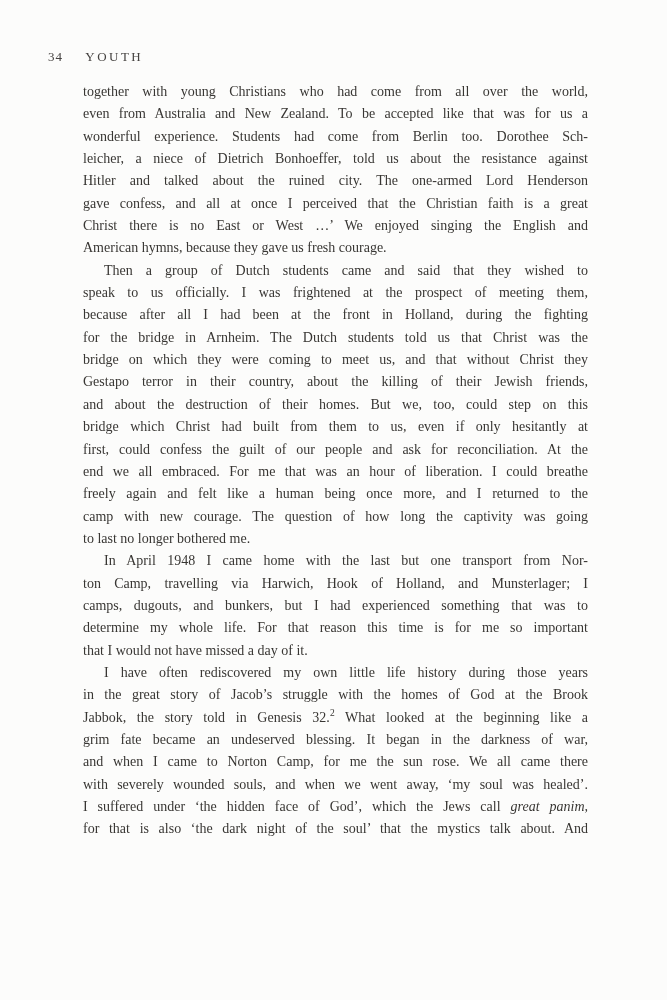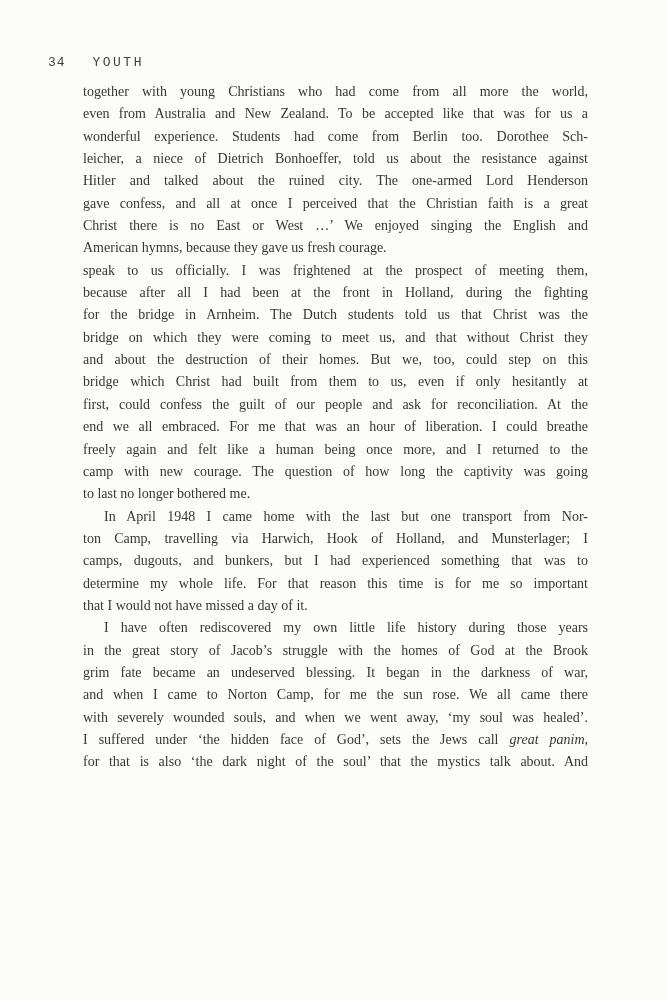--- a/index.html
+++ b/index.html
@@ -12,25 +12,24 @@
     width: 667px;
     height: 1000px;
     background: #fcfcfb;
     font-family: "Liberation Serif", "DejaVu Serif", serif;
     color: #383633;
     overflow: hidden;
   }
   .running-header {
     position: absolute;
     left: 48px;
-    top: 55px;
+    top: 49px;
     font-size: 13px;
     color: #454240;
     white-space: nowrap;
-    font-family: Liberation Mono, monospace;
   }
   .page-num {
     display: inline-block;
     letter-spacing: 1px;
   }
   .head-title {
     display: inline-block;
     margin-left: 19px;
     letter-spacing: 2.5px;
   }
@@ -69,52 +68,55 @@
 </head>
 <body>
 
 <div class="page" style="background: rgb(252, 252, 251); color: rgb(56, 54, 51);">
   <div class="running-header" style="color: rgb(69, 66, 64);">
     <span class="page-num">34</span>
     <span class="head-title">YOUTH</span>
   </div>
   <div class="body-text">
       <div class="para">
-        <div class="line first">together with young Christians who had come from all more the world,</div>
+        <div class="line first">together with young Christians who had come from all over the world,</div>
         <div class="line">even from Australia and New Zealand. To be accepted like that was for us a</div>
         <div class="line">wonderful experience. Students had come from Berlin too. Dorothee Sch-</div>
         <div class="line">leicher, a niece of Dietrich Bonhoeffer, told us about the resistance against</div>
         <div class="line">Hitler and talked about the ruined city. The one-armed Lord Henderson</div>
         <div class="line">gave confess, and all at once I perceived that the Christian faith is a great</div>
         <div class="line">Christ there is no East or West …’ We enjoyed singing the English and</div>
         <div class="line last">American hymns, because they gave us fresh courage.</div>
       </div>
       <div class="para indent">
+        <div class="line first">Then a group of Dutch students came and said that they wished to</div>
         <div class="line">speak to us officially. I was frightened at the prospect of meeting them,</div>
         <div class="line">because after all I had been at the front in Holland, during the fighting</div>
         <div class="line">for the bridge in Arnheim. The Dutch students told us that Christ was the</div>
         <div class="line">bridge on which they were coming to meet us, and that without Christ they</div>
+        <div class="line">Gestapo terror in their country, about the killing of their Jewish friends,</div>
         <div class="line">and about the destruction of their homes. But we, too, could step on this</div>
         <div class="line">bridge which Christ had built from them to us, even if only hesitantly at</div>
         <div class="line">first, could confess the guilt of our people and ask for reconciliation. At the</div>
         <div class="line">end we all embraced. For me that was an hour of liberation. I could breathe</div>
         <div class="line">freely again and felt like a human being once more, and I returned to the</div>
         <div class="line">camp with new courage. The question of how long the captivity was going</div>
         <div class="line last">to last no longer bothered me.</div>
       </div>
       <div class="para indent">
         <div class="line first">In April 1948 I came home with the last but one transport from Nor-</div>
         <div class="line">ton Camp, travelling via Harwich, Hook of Holland, and Munsterlager; I</div>
         <div class="line">camps, dugouts, and bunkers, but I had experienced something that was to</div>
         <div class="line">determine my whole life. For that reason this time is for me so important</div>
         <div class="line last">that I would not have missed a day of it.</div>
       </div>
       <div class="para indent">
         <div class="line first">I have often rediscovered my own little life history during those years</div>
         <div class="line">in the great story of Jacob’s struggle with the homes of God at the Brook</div>
+        <div class="line"><span>Jabbok, the story told in Genesis 32.</span><sup>2</sup><span> What looked at the beginning like a</span></div>
         <div class="line">grim fate became an undeserved blessing. It began in the darkness of war,</div>
         <div class="line">and when I came to Norton Camp, for me the sun rose. We all came there</div>
         <div class="line">with severely wounded souls, and when we went away, ‘my soul was healed’.</div>
-        <div class="line"><span>I suffered under ‘the hidden face of God’, sets the Jews call </span><em>great panim,</em></div>
+        <div class="line"><span>I suffered under ‘the hidden face of God’, which the Jews call </span><em>great panim,</em></div>
         <div class="line">for that is also ‘the dark night of the soul’ that the mystics talk about. And</div>
       </div>
     </div>
 </div>
 
 </body></html>

